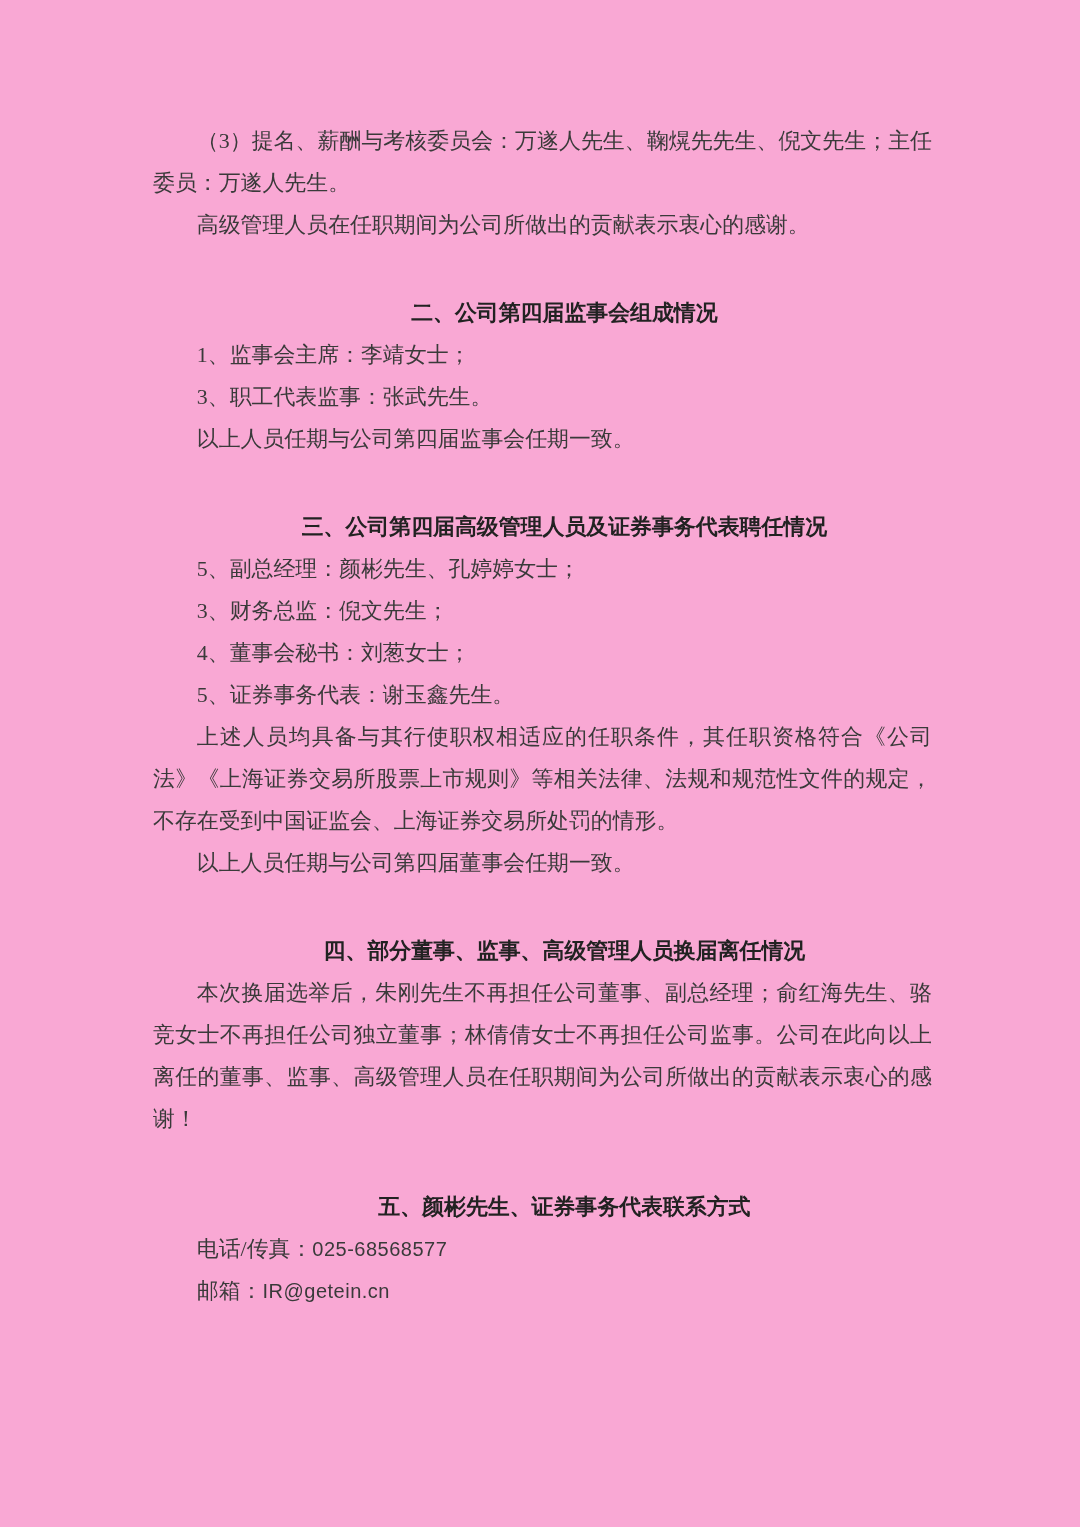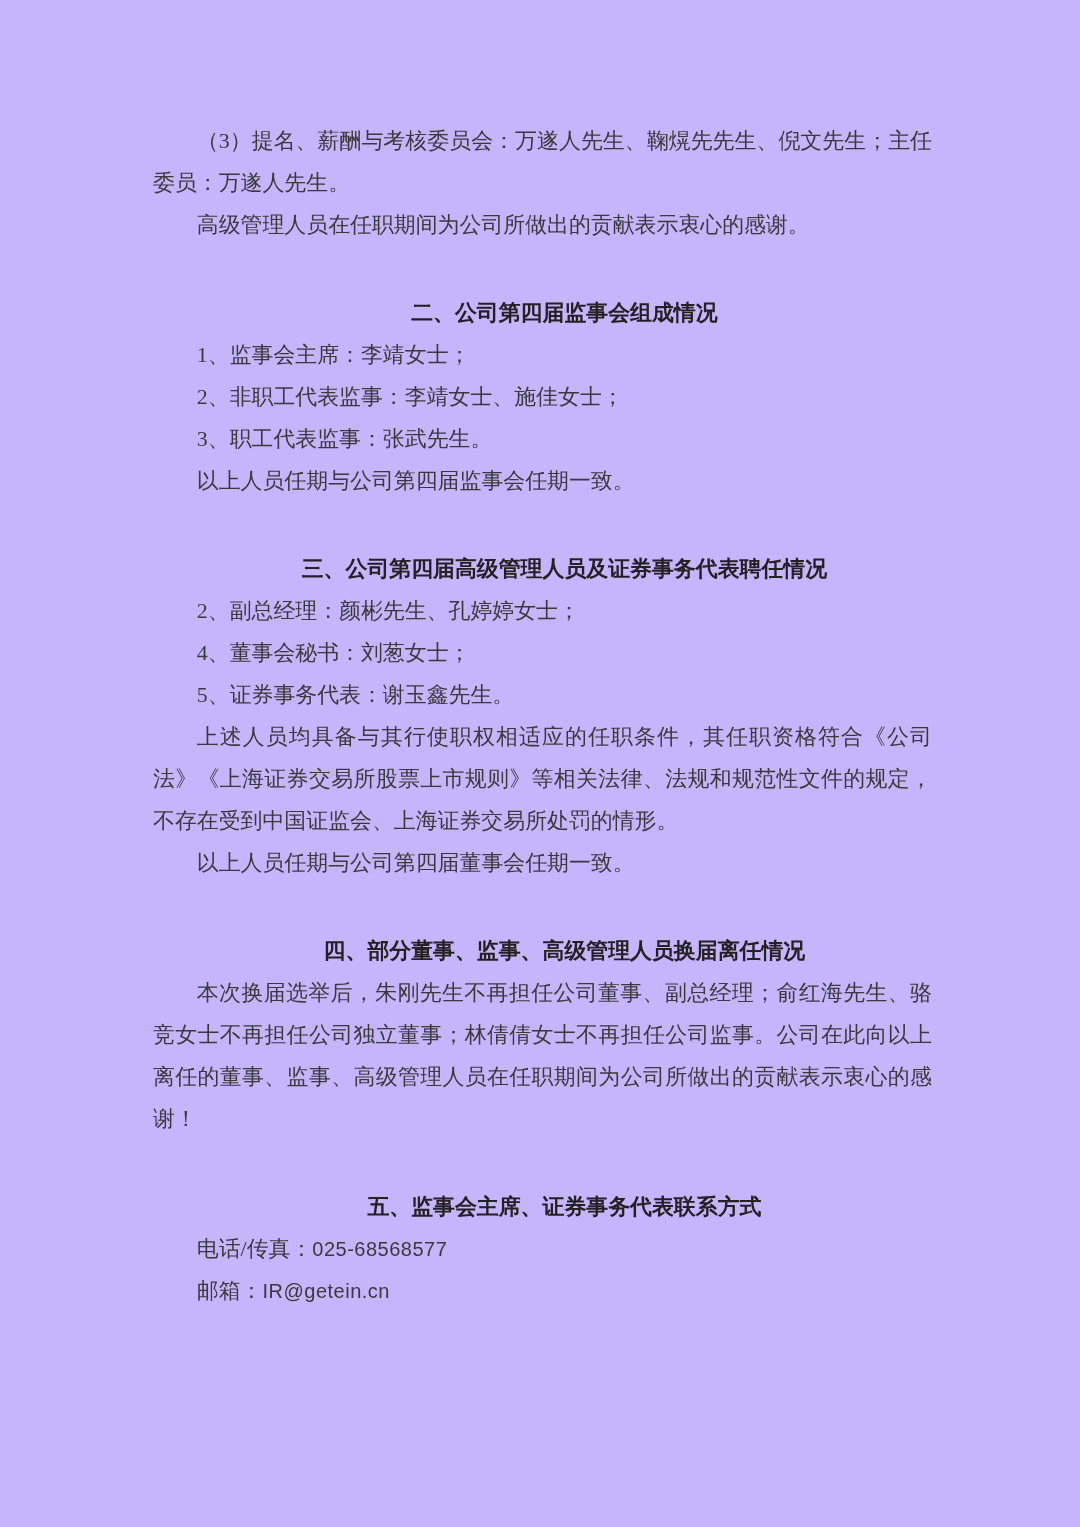--- a/index.html
+++ b/index.html
@@ -4,21 +4,21 @@
 <style>
   html, body {
     margin: 0;
     padding: 0;
     background: #ffffff;
   }
   .page {
     position: relative;
     width: 1080px;
     height: 1527px;
-    background: #c4b5fd;
+    background: #f9a8d4;
     overflow: hidden;
     font-family: "Liberation Serif", "DejaVu Serif", serif;
   }
   .content {
     position: absolute;
     left: 153px;
     top: 120px;
     width: 779px;
     font-size: 21.9px;
     line-height: 42px;
@@ -51,39 +51,39 @@
 <div class="page">
   <div class="content">
 
     <p class="para">（3）提名、薪酬与考核委员会：万遂人先生、鞠熀先先生、倪文先生；主任委员：万遂人先生。</p>
 
     <p class="para">高级管理人员在任职期间为公司所做出的贡献表示衷心的感谢。</p>
 
     <div>
       <h2 class="heading">二、公司第四届监事会组成情况</h2>
       <p class="para">1、监事会主席：李靖女士；</p>
-      <p class="para">2、非职工代表监事：李靖女士、施佳女士；</p>
       <p class="para">3、职工代表监事：张武先生。</p>
       <p class="para">以上人员任期与公司第四届监事会任期一致。</p>
     </div>
 
     <div>
       <h2 class="heading">三、公司第四届高级管理人员及证券事务代表聘任情况</h2>
-      <p class="para">2、副总经理：颜彬先生、孔婷婷女士；</p>
+      <p class="para">5、副总经理：颜彬先生、孔婷婷女士；</p>
+      <p class="para">3、财务总监：倪文先生；</p>
       <p class="para">4、董事会秘书：刘葱女士；</p>
       <p class="para">5、证券事务代表：谢玉鑫先生。</p>
       <p class="para">上述人员均具备与其行使职权相适应的任职条件，其任职资格符合《公司法》《上海证券交易所股票上市规则》等相关法律、法规和规范性文件的规定，不存在受到中国证监会、上海证券交易所处罚的情形。</p>
       <p class="para">以上人员任期与公司第四届董事会任期一致。</p>
     </div>
 
     <div>
       <h2 class="heading">四、部分董事、监事、高级管理人员换届离任情况</h2>
       <p class="para">本次换届选举后，朱刚先生不再担任公司董事、副总经理；俞红海先生、骆竞女士不再担任公司独立董事；林倩倩女士不再担任公司监事。公司在此向以上离任的董事、监事、高级管理人员在任职期间为公司所做出的贡献表示衷心的感谢！</p>
     </div>
 
     <div>
-      <h2 class="heading">五、监事会主席、证券事务代表联系方式</h2>
+      <h2 class="heading">五、颜彬先生、证券事务代表联系方式</h2>
       <p class="para"><span>电话/传真：</span><span class="ascii">025-68568577</span></p>
       <p class="para"><span>邮箱：</span><span class="ascii">IR@getein.cn</span></p>
     </div>
 
   </div>
 </div>
 
 </body></html>

